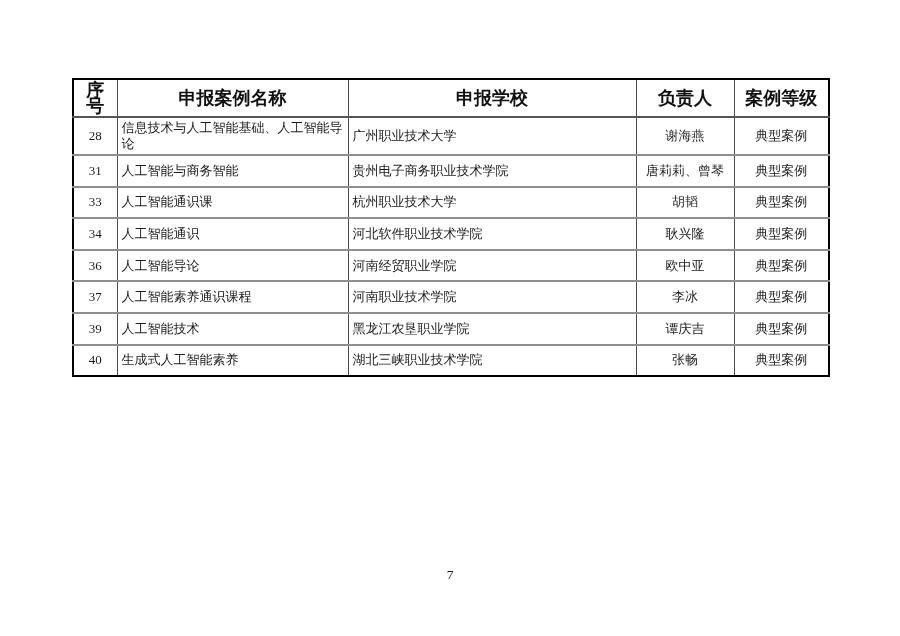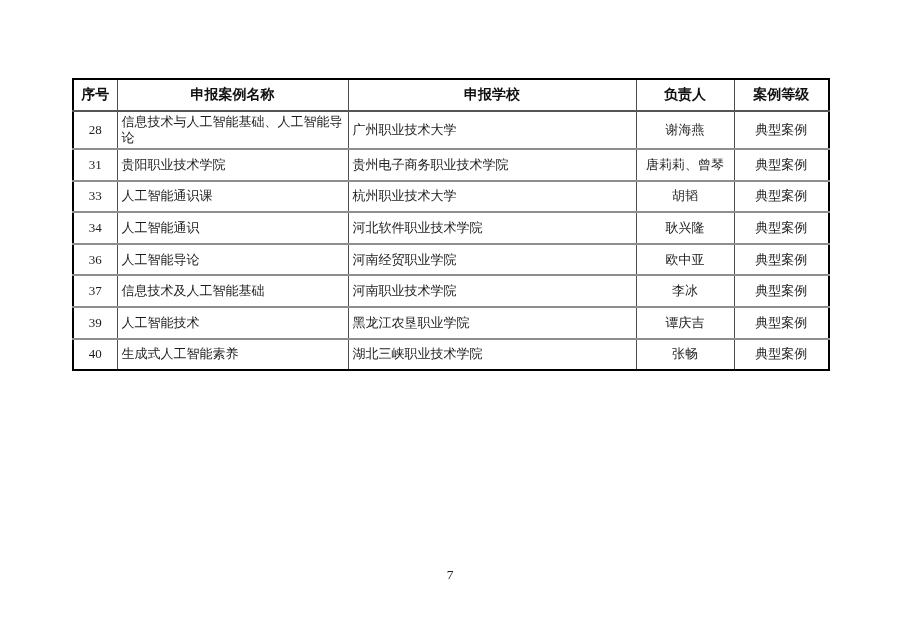--- a/index.html
+++ b/index.html
@@ -32,21 +32,21 @@
     border: 1px solid #4d4d4d;
     font-size: 13px;
     line-height: 16px;
     vertical-align: middle;
     padding: 2px 4px;
     background: #ffffff;
   }
   .doc-table thead th {
     height: 32px;
     font-weight: bold;
-    font-size: 14px;
+    font-size: 18px;
     text-align: center;
     color: #111111;
     border-bottom: 2px solid #555555;
   }
   .doc-table tbody td {
     height: 31.6px;
     border-top: 2px solid #8f8f8f;
     border-bottom: 2px solid #8f8f8f;
   }
   .doc-table { border: 2px solid #000000; }
@@ -92,21 +92,21 @@
     <tbody>
         <tr>
       <td class="cell-center">28</td>
       <td class="cell-left">信息技术与人工智能基础、人工智能导论</td>
       <td class="cell-left">广州职业技术大学</td>
       <td class="cell-center">谢海燕</td>
       <td class="cell-center">典型案例</td>
     </tr>
         <tr>
       <td class="cell-center">31</td>
-      <td class="cell-left">贵阳职业技术学院</td>
+      <td class="cell-left">人工智能与商务智能</td>
       <td class="cell-left">贵州电子商务职业技术学院</td>
       <td class="cell-center">唐莉莉、曾琴</td>
       <td class="cell-center">典型案例</td>
     </tr>
         <tr>
       <td class="cell-center">33</td>
       <td class="cell-left">人工智能通识课</td>
       <td class="cell-left">杭州职业技术大学</td>
       <td class="cell-center">胡韬</td>
       <td class="cell-center">典型案例</td>
@@ -120,21 +120,21 @@
     </tr>
         <tr>
       <td class="cell-center">36</td>
       <td class="cell-left">人工智能导论</td>
       <td class="cell-left">河南经贸职业学院</td>
       <td class="cell-center">欧中亚</td>
       <td class="cell-center">典型案例</td>
     </tr>
         <tr>
       <td class="cell-center">37</td>
-      <td class="cell-left">信息技术及人工智能基础</td>
+      <td class="cell-left">人工智能素养通识课程</td>
       <td class="cell-left">河南职业技术学院</td>
       <td class="cell-center">李冰</td>
       <td class="cell-center">典型案例</td>
     </tr>
         <tr>
       <td class="cell-center">39</td>
       <td class="cell-left">人工智能技术</td>
       <td class="cell-left">黑龙江农垦职业学院</td>
       <td class="cell-center">谭庆吉</td>
       <td class="cell-center">典型案例</td>

